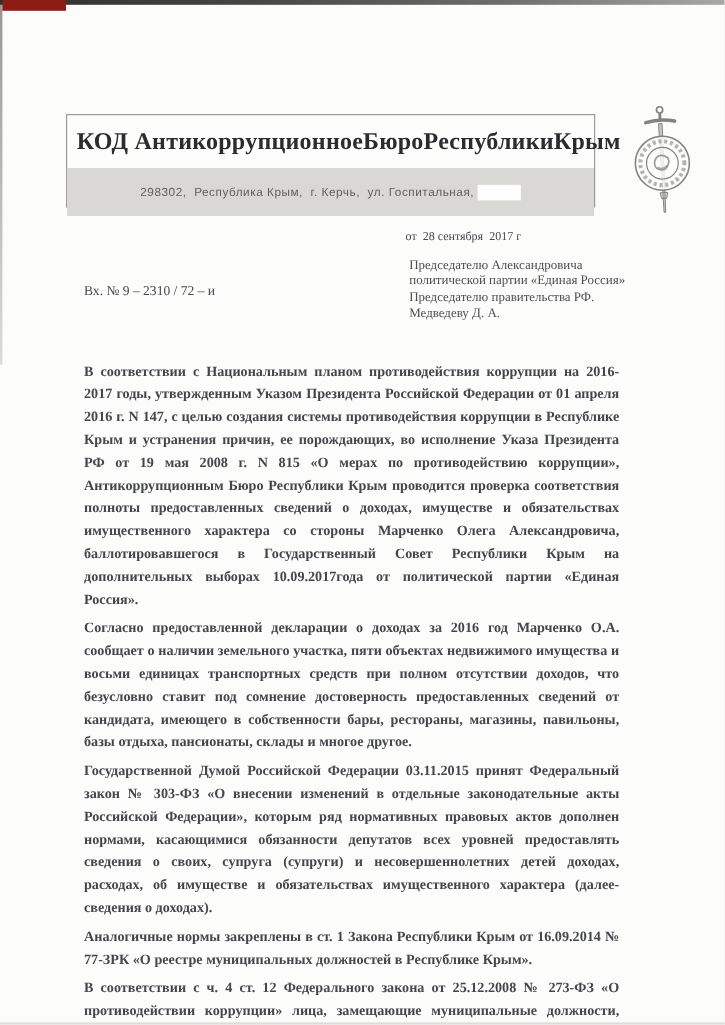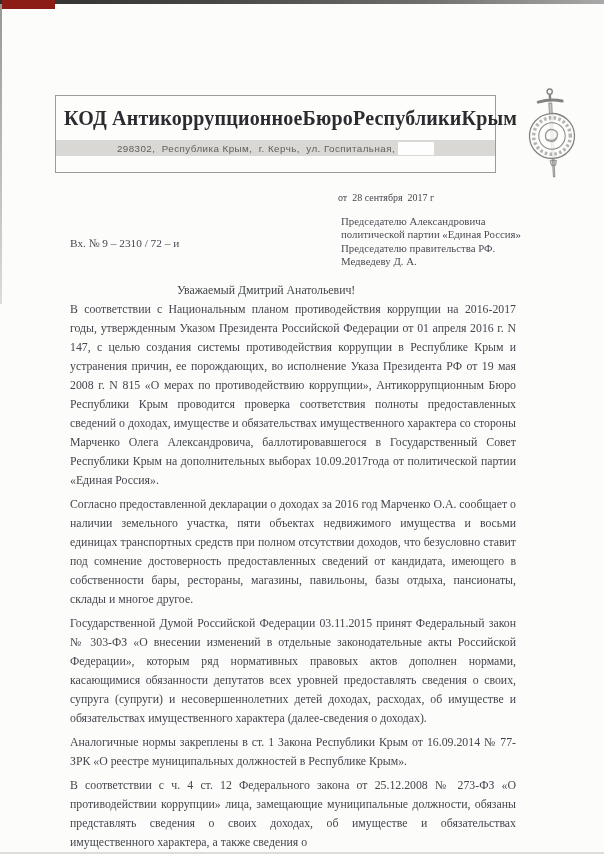--- a/index.html
+++ b/index.html
@@ -14,21 +14,21 @@
   .red-mark{position:absolute;top:0;left:2px;width:53px;height:9px;background:#8c1d14;}
   .left-edge{position:absolute;top:4px;left:0;width:2px;height:300px;
     background:linear-gradient(#333,#bbb);opacity:.5;}
   .bottom-edge{position:absolute;bottom:0;left:0;width:100%;height:2px;background:#c9c6c2;opacity:.6;}
 
   
   .lh-box{position:absolute;left:55px;top:95px;width:441px;height:78px;
     border:1px solid #9b9b98;background:#fdfdfc;box-sizing:border-box;}
   .lh-title{height:44px;display:flex;align-items:center;padding-left:8px;
     font-weight:bold;font-size:20px;letter-spacing:.2px;color:#2b2c2f;white-space:nowrap;}
-  .lh-band{height:16px;background:#d9d8d5;display:flex;flex-direction:column;
+  .lh-band{height:40px;background:#d9d8d5;display:flex;flex-direction:column;
     justify-content:center;align-items:center;
     font-family:"Liberation Sans",sans-serif;font-size:9.8px;color:#615f5c;
     letter-spacing:.45px;line-height:13px;}
   .band-row{display:flex;align-items:center;white-space:pre;}
   .redact{display:inline-block;background:#fefefe;}
   .r1{width:36px;height:13px;margin-left:3px;}
   .r2{width:30px;height:12px;margin-left:2px;}
   .gap{display:inline-block;width:40px;}
 
   .seal{position:absolute;left:512px;top:84px;transform:rotate(-3deg);opacity:.85;}
@@ -39,21 +39,21 @@
 
   
   .recipient{position:absolute;left:341px;top:215px;font-size:10.8px;line-height:13.4px;color:#4a4d54;}
   .recipient p{margin:0;}
 
   .salutation{position:absolute;left:177px;top:283px;font-size:11.8px;color:#414449;}
 
   
   .body-text{position:absolute;left:70px;top:300px;width:463px;
     font-size:11.8px;line-height:19px;text-align:justify;color:#43464d;}
-  .body-text p{margin:0 17px 5px 0;}
+  .body-text p{margin:0 17px 5px 0;font-weight:bold;}
 </style>
 </head>
 <body>
 
 <div class="page">
 
   <div class="top-edge"></div>
   <div class="red-mark"></div>
   <div class="left-edge"></div>
   <div class="bottom-edge"></div>
@@ -88,21 +88,20 @@
   <div class="ref-no">Вх. № 9 – 2310 / 72 – и</div>
   <div class="ref-date">от  28 сентября  2017 г</div>
 
   <div class="recipient">
     <p>Председателю Александровича</p>
     <p>политической партии «Единая Россия»</p>
     <p>Председателю правительства РФ.</p>
     <p>Медведеву Д. А.</p>
   </div>
 
-  <div class="salutation">Уважаемый Дмитрий Анатольевич!</div>
 
   <div class="body-text">
     <p>В соответствии с Национальным планом противодействия коррупции на 2016-2017 годы, утвержденным Указом Президента Российской Федерации от 01 апреля 2016 г. N 147, с целью создания системы противодействия коррупции в Республике Крым и устранения причин, ее порождающих, во исполнение Указа Президента РФ от 19 мая 2008 г. N 815 «О мерах по противодействию коррупции», Антикоррупционным Бюро Республики Крым проводится проверка соответствия полноты предоставленных сведений о доходах, имуществе и обязательствах имущественного характера со стороны Марченко Олега Александровича, баллотировавшегося в Государственный Совет Республики Крым на дополнительных выборах 10.09.2017года от политической партии «Единая Россия».</p>
     <p>Согласно предоставленной декларации о доходах за 2016 год Марченко О.А. сообщает о наличии земельного участка, пяти объектах недвижимого имущества и восьми единицах транспортных средств при полном отсутствии доходов, что безусловно ставит под сомнение достоверность предоставленных сведений от кандидата, имеющего в собственности бары, рестораны, магазины, павильоны, базы отдыха, пансионаты, склады и многое другое.</p>
     <p>Государственной Думой Российской Федерации 03.11.2015 принят Федеральный закон № 303-ФЗ «О внесении изменений в отдельные законодательные акты Российской Федерации», которым ряд нормативных правовых актов дополнен нормами, касающимися обязанности депутатов всех уровней предоставлять сведения о своих, супруга (супруги) и несовершеннолетних детей доходах, расходах, об имуществе и обязательствах  имущественного характера (далее-сведения о доходах).</p>
     <p>Аналогичные нормы закреплены в ст. 1 Закона Республики Крым от 16.09.2014 № 77-ЗРК «О реестре муниципальных должностей в Республике Крым».</p>
     <p>В соответствии с ч. 4 ст. 12 Федерального закона от 25.12.2008 № 273-ФЗ «О противодействии коррупции» лица, замещающие муниципальные должности, обязаны представлять сведения о своих доходах, об имуществе и обязательствах имущественного характера, а также сведения о</p>
   </div>
 
 </div>

